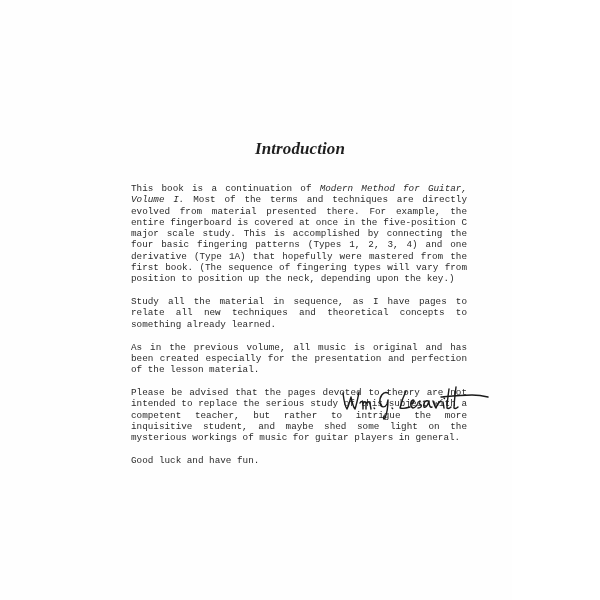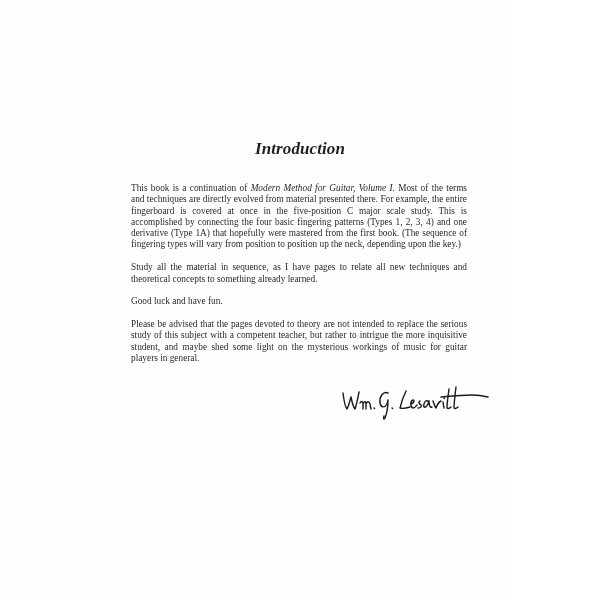--- a/index.html
+++ b/index.html
@@ -6,41 +6,42 @@
     body { width: 600px; height: 600px; position: relative; overflow: hidden; }
     .page { position: absolute; left: 0; top: 0; width: 512px; height: 600px; background: #fefefe; }
     .title {
       position: absolute; left: 0; top: 139px; width: 600px; text-align: center;
       font-family: "Liberation Serif", "DejaVu Serif", serif;
       font-style: italic; font-weight: bold; font-size: 17px; color: #1f1f1f;
       letter-spacing: 0.1px;
     }
     .body {
       position: absolute; left: 131px; top: 183px; width: 336px;
-      font-family: Liberation Serif, serif;
+      font-family: Liberation Mono, monospace;
       font-size: 9.3px; line-height: 11.3px; color: #2a2a2a;
       text-align: justify;
     }
     .body p { margin: 0 0 11.5px 0; }
     .body em { font-style: italic; }
     .signature {
       position: absolute; left: 340px; top: 383px; width: 150px; height: 40px;
     }
   </style>
 </head>
 <body>
 
 <div class="page">
   <div class="title">Introduction</div>
 
   <div class="body">
     <p><span>This book is a continuation of </span><em>Modern Method for Guitar, Volume I.</em><span> Most of the terms and techniques are directly evolved from material presented there. For example, the entire fingerboard is covered at once in the five-position C major scale study. This is accomplished by connecting the four basic fingering patterns (Types 1, 2, 3, 4) and one derivative (Type 1A) that hopefully were mastered from the first book. (The sequence of fingering types will vary from position to position up the neck, depending upon the key.)</span></p>
     <p>Study all the material in sequence, as I have pages to relate all new techniques and theoretical concepts to something already learned.</p>
+    <p>As in the previous volume, all music is original and has been created especially for the presentation and perfection of the lesson material.</p>
+    <p>Please be advised that the pages devoted to theory are not intended to replace the serious study of this subject with a competent teacher, but rather to intrigue the more inquisitive student, and maybe shed some light on the mysterious workings of music for guitar players in general.</p>
     <p>Good luck and have fun.</p>
-    <p>Please be advised that the pages devoted to theory are not intended to replace the serious study of this subject with a competent teacher, but rather to intrigue the more inquisitive student, and maybe shed some light on the mysterious workings of music for guitar players in general.</p>
   </div>
 
   <div class="signature" title="Wm. G. Leavitt">
     <svg width="150" height="40" viewBox="0 0 150 40">
       <g fill="none" stroke="#1a1a1a" stroke-width="1.4" stroke-linecap="round" stroke-linejoin="round">
 
         <path d="M3,10 C4,18 5,24 7,26 C9,22 10,17 11,14 C12,19 13,24 15,26 C17,20 18,14 19,9"></path>
 
         <path d="M20,20 C21,18 22,18 23,20 L23,26 M23,21 C24,18 26,18 26,21 L26,26 M26,21 C27,18 29,18 30,21 L31,26"></path>
 

